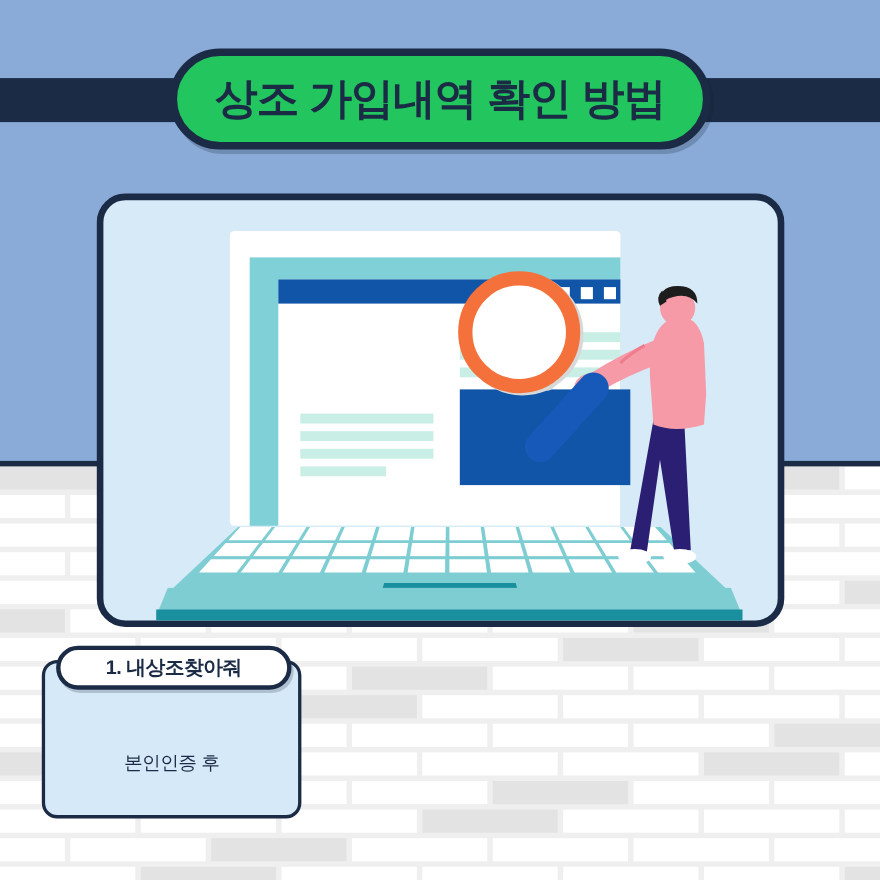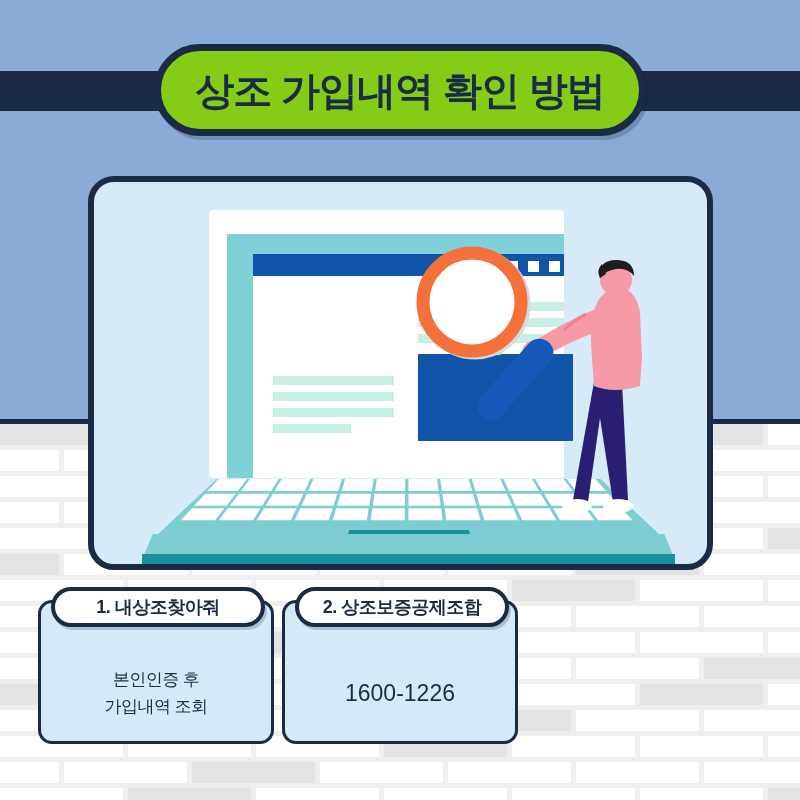--- a/index.html
+++ b/index.html
@@ -14,21 +14,21 @@
   .bg-top{position:absolute;left:0;top:0;width:800px;height:423px;background:#8aabd8;}
   .bg-title-band{position:absolute;left:0;top:71px;width:800px;height:40px;background:#1b2b45;}
   .bg-divider{position:absolute;left:0;top:419px;width:800px;height:5px;background:#1b2b45;}
   .bg-bricks{position:absolute;left:0;top:424px;width:800px;height:376px;background:#efefef;overflow:hidden;}
   .brick{position:absolute;background:#ffffff;}
   .brick.alt{background:#e3e3e3;}
 
   
   .title-pill{
     position:absolute;left:154px;top:44px;width:492px;height:92px;
-    background:#84cc16;border:7px solid #1b2b45;border-radius:46px;
+    background:#22c55e;border:7px solid #1b2b45;border-radius:46px;
     box-sizing:border-box;display:flex;align-items:center;justify-content:center;
     box-shadow:3px 4px 0 rgba(20,30,50,.22);
   }
   .title-text{
     font-size:39px;font-weight:bold;color:#1b2b45;letter-spacing:-1px;
     white-space:nowrap;line-height:1;
   }
 
   
   .laptop-panel{
@@ -315,29 +315,20 @@
   </div>
 
   <div class="cards">
 
     <div class="card c1">
       <div class="card-pill">
         <span class="card-pill-text">1. 내상조찾아줘</span>
       </div>
       <div class="card-body">
         <span class="card-line">본인인증 후</span>
-        <span class="card-line">가입내역 조회</span>
       </div>
     </div>
 
-    <div class="card c2">
-      <div class="card-pill">
-        <span class="card-pill-text">2. 상조보증공제조합</span>
-      </div>
-      <div class="card-body">
-        <span class="card-line num">1600-1226</span>
-      </div>
-    </div>
 
 
   </div>
 
 </div>
 
 </body></html>

